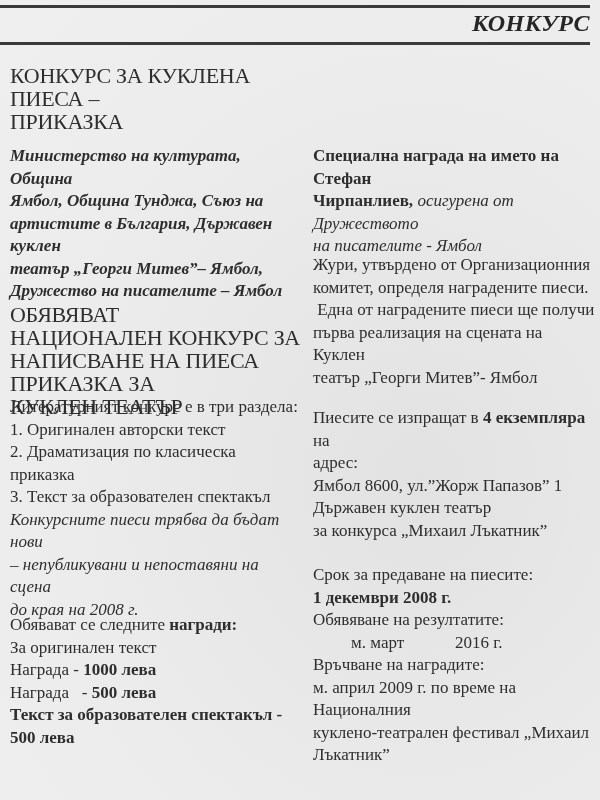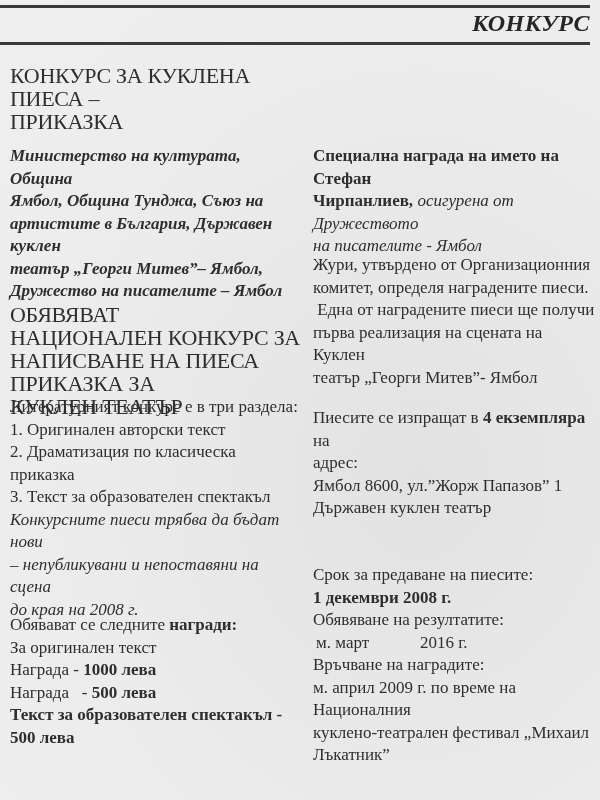--- a/index.html
+++ b/index.html
@@ -96,25 +96,26 @@
     <p style="white-space:pre"> Една от наградените пиеси ще получи</p>
     <p>първа  реализация на сцената на Куклен</p>
     <p>театър „Георги  Митев”- Ямбол</p>
   </div>
 
   <div class="block" style="top:407px;width:285px;">
     <p><span>Пиесите се изпращат в </span><span class="b">4 екземпляра</span><span> на</span></p>
     <p>адрес:</p>
     <p>Ямбол 8600, ул.”Жорж Папазов” 1</p>
     <p>Държавен куклен театър</p>
+    <p>за конкурса „Михаил Лъкатник”</p>
   </div>
 
   <div class="block" style="top:564px;width:285px;">
     <p>Срок за предаване на пиесите:</p>
     <p class="b">1 декември 2008 г.</p>
     <p>Обявяване на резултатите:</p>
-    <p><span style="display:inline-block;width:104px;padding-left:3px;">м. март</span><span>2016 г.</span></p>
+    <p><span style="display:inline-block;width:104px;padding-left:3px;margin-left:35px;">м. март</span><span>2016 г.</span></p>
     <p>Връчване на наградите:</p>
     <p>м. април 2009 г. по време на Националния</p>
     <p>кукленo-театрален фестивал „Михаил</p>
     <p>Лъкатник”</p>
   </div>
 </div>
 
 </body></html>

